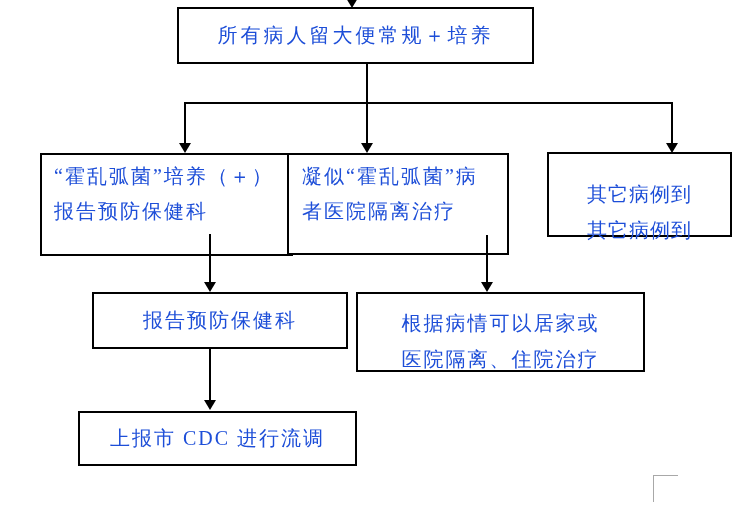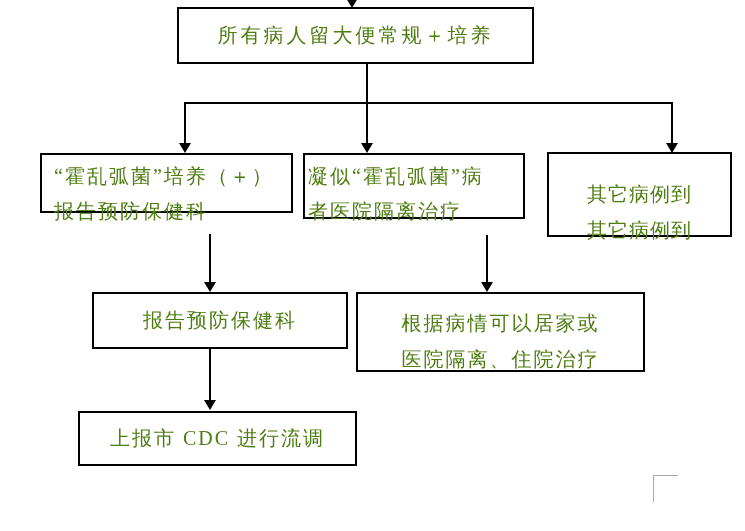--- a/index.html
+++ b/index.html
@@ -6,21 +6,21 @@
     margin: 0;
     padding: 0;
     background: #ffffff;
   }
   #canvas {
     position: relative;
     width: 745px;
     height: 531px;
     background: #ffffff;
     font-family: "Liberation Serif", "DejaVu Serif", serif;
-    color: #4d7c0f;
+    color: #1d4ed8;
     overflow: hidden;
     text-decoration: underline;
   }
   .box {
     position: absolute;
     border: 2px solid #000000;
     background: #ffffff;
     box-sizing: border-box;
     font-size: 20px;
     letter-spacing: 2px;
@@ -74,26 +74,26 @@
 
   <div class="vline" style="left:184px; top:102px; height:42px;"></div>
   <div class="arrow-down" style="left:179px; top:143px;"></div>
 
   <div class="vline" style="left:366px; top:102px; height:42px;"></div>
   <div class="arrow-down" style="left:361px; top:143px;"></div>
 
   <div class="vline" style="left:671px; top:102px; height:42px;"></div>
   <div class="arrow-down" style="left:666px; top:143px;"></div>
 
-  <div class="box" style="left:40px; top:153px; width:253px; height:60px; padding:4px 0 17px 12px; line-height:35px;">
+  <div class="box" style="left:40px; top:153px; width:253px; height:103px; padding:4px 0 17px 12px; line-height:35px;">
     <span class="line">“霍乱弧菌”培养（＋）</span>
     <span class="line">报告预防保健科</span>
   </div>
 
-  <div class="box" style="left:303px; top:153px; width:222px; height:66px; padding:4px 0 0 3px; line-height:35px;">
+  <div class="box" style="left:287px; top:153px; width:222px; height:102px; padding:4px 0 0 13px; line-height:35px;">
     <span class="line">凝似“霍乱弧菌”病</span>
     <span class="line">者医院隔离治疗</span>
   </div>
 
   <div class="box center" style="left:547px; top:152px; width:185px; height:85px; padding-top:22px; line-height:36px; letter-spacing:1px;">
     <span class="line">其它病例到</span>
     <span class="line">其它病例到</span>
   </div>
 
   <div class="vline" style="left:209px; top:234px; height:49px;"></div>

